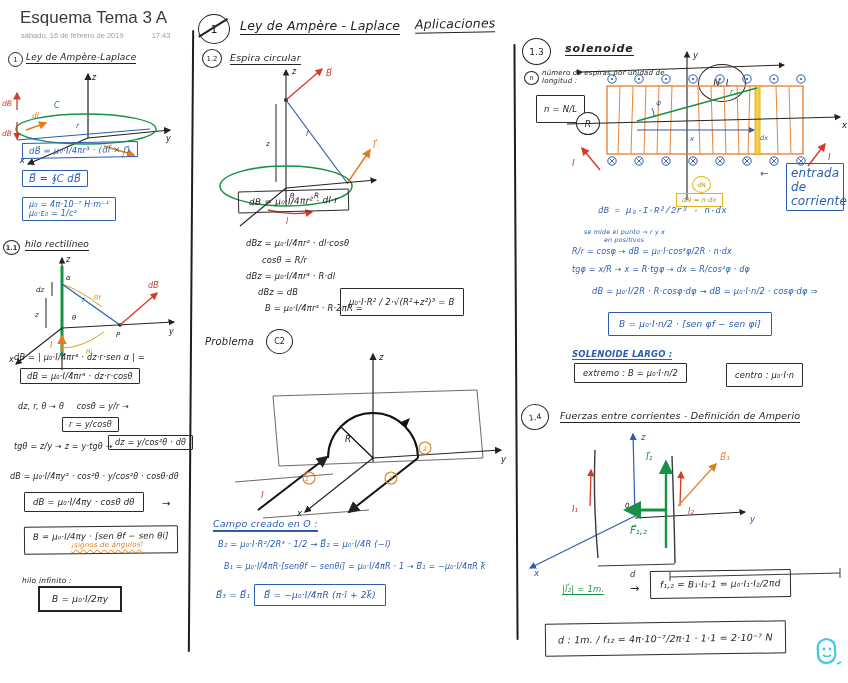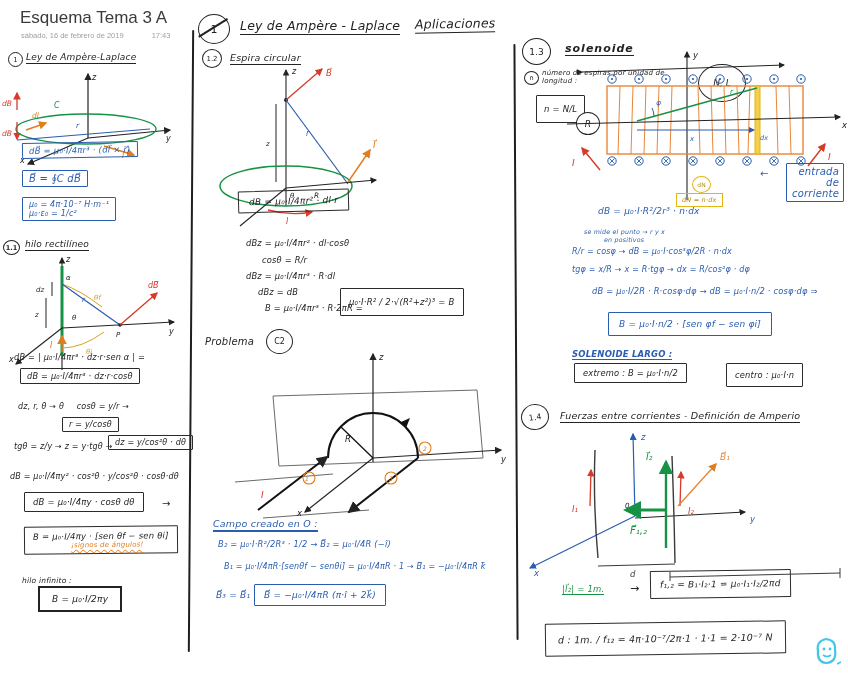--- a/index.html
+++ b/index.html
@@ -292,23 +292,23 @@
   <text x="104" y="57" font-size="7.5" fill="#2a5db0">φ</text>
   <text x="208" y="92" font-size="6.5" fill="#2a5db0">dx</text>
   <text x="138" y="93" font-size="7" fill="#2a5db0">x</text>
   <text x="20" y="118" font-size="9" fill="#d63a2a">I</text>
   <text x="276" y="112" font-size="9" fill="#d63a2a">I</text>
 </svg>
 
 <div class="circ" style="left:692px;top:176px;width:17px;height:15px;font-size:6px;border-color:#e3b612;color:#b08c08;">dN</div>
 <div class="t hw" style="left:676px;top:193px;font-size:6.5px;color:#b08c08;border:1.3px solid #e3b612;padding:2px 5px;">dN = n·dx</div>
 <div class="t b" style="left:760px;top:168px;font-size:10px;">←</div>
-<div class="t hw b bx" style="left:786px;top:163px;font-size:10px;white-space:normal;width:48px;padding:2px 4px;text-align:right;">entrada de corriente</div>
-
-<div class="t hw b" style="left:598px;top:206px;font-size:9px;">dB = μ₀·I·R²/2r³ · n·dx</div>
+<div class="t hw b bx" style="left:786px;top:163px;font-size:12px;white-space:normal;width:48px;padding:2px 4px;">entrada de corriente</div>
+
+<div class="t hw b" style="left:598px;top:206px;font-size:9px;font-family:Liberation Mono, monospace;">dB = μ₀·I·R²/2r³ · n·dx</div>
 <div class="t hw b" style="left:584px;top:228px;font-size:6.3px;">se mide el punto → r y x</div>
 <div class="t hw b" style="left:604px;top:236px;font-size:6.3px;">en positivos</div>
 <div class="t hw b" style="left:572px;top:247px;font-size:8px;">R/r = cosφ → dB = μ₀·I·cos³φ/2R · n·dx</div>
 <div class="t hw b" style="left:572px;top:265px;font-size:8px;">tgφ = x/R → x = R·tgφ → dx = R/cos²φ · dφ</div>
 <div class="t hw b" style="left:592px;top:286px;font-size:8.3px;">dB = μ₀·I/2R · R·cosφ·dφ → dB = μ₀·I·n/2 · cosφ·dφ ⇒</div>
 <div class="t hw b bx" style="left:608px;top:312px;font-size:9px;padding:6px 10px;border-width:1.6px;">B = μ₀·I·n/2 · [sen φf − sen φi]</div>
 
 <div class="t hw b" style="left:572px;top:349px;font-size:8.5px;font-weight:bold;border-bottom:1.4px solid #2a5db0;">SOLENOIDE LARGO :</div>
 <div class="t hw k bxk" style="left:574px;top:363px;font-size:8.3px;padding:4px 8px;">extremo :  B = μ₀·I·n/2</div>
 <div class="t hw k bxk" style="left:726px;top:363px;font-size:8.3px;padding:6px 8px;">centro :  μ₀·I·n</div>

